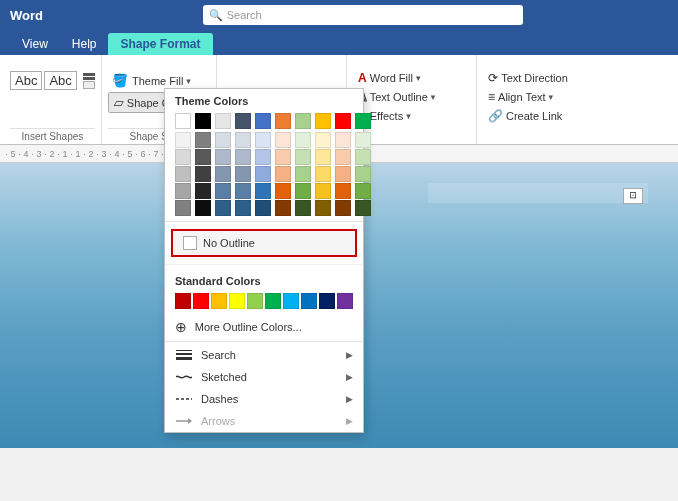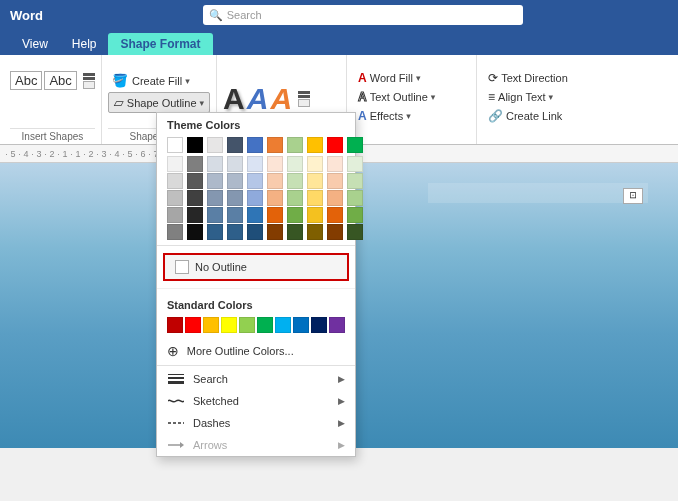--- a/index.html
+++ b/index.html
@@ -151,23 +151,22 @@
       display: flex;
       align-items: center;
       justify-content: center;
       font-size: 9px;
     }
 
     
     .dropdown-overlay {
       position: absolute;
       top: 88px;
-      left: 156px;
+      left: 164px;
       z-index: 100;
-      margin-top: 24px;
     }
 
     .dropdown-menu {
       background: white;
       border: 1px solid #c0c0c0;
       box-shadow: 2px 4px 10px rgba(0,0,0,0.2);
       width: 200px;
     }
 
     .dropdown-section-title {
@@ -267,21 +266,21 @@
         </div>
       </div>
     </div>
     <div class="sf-section-label">Insert Shapes</div>
   </div>
 
   <div class="sf-section" style="min-width:110px; position:relative;">
     <div class="sf-section-top" style="flex-direction:column; gap:2px; padding-top:4px;">
       <div class="sf-btn">
         <span style="font-size:13px;">🪣</span>
-        <span>Create Fill</span>
+        <span>Theme Fill</span>
         <span class="arrow">▾</span>
       </div>
       <div class="sf-btn" style="background:#e8e8e8; border:1px solid #aaa;">
         <span style="font-size:13px;">▱</span>
         <span>Shape Outline</span>
         <span class="arrow">▾</span>
       </div>
     </div>
     <div class="sf-section-label">Shape Styles</div>
   </div>

